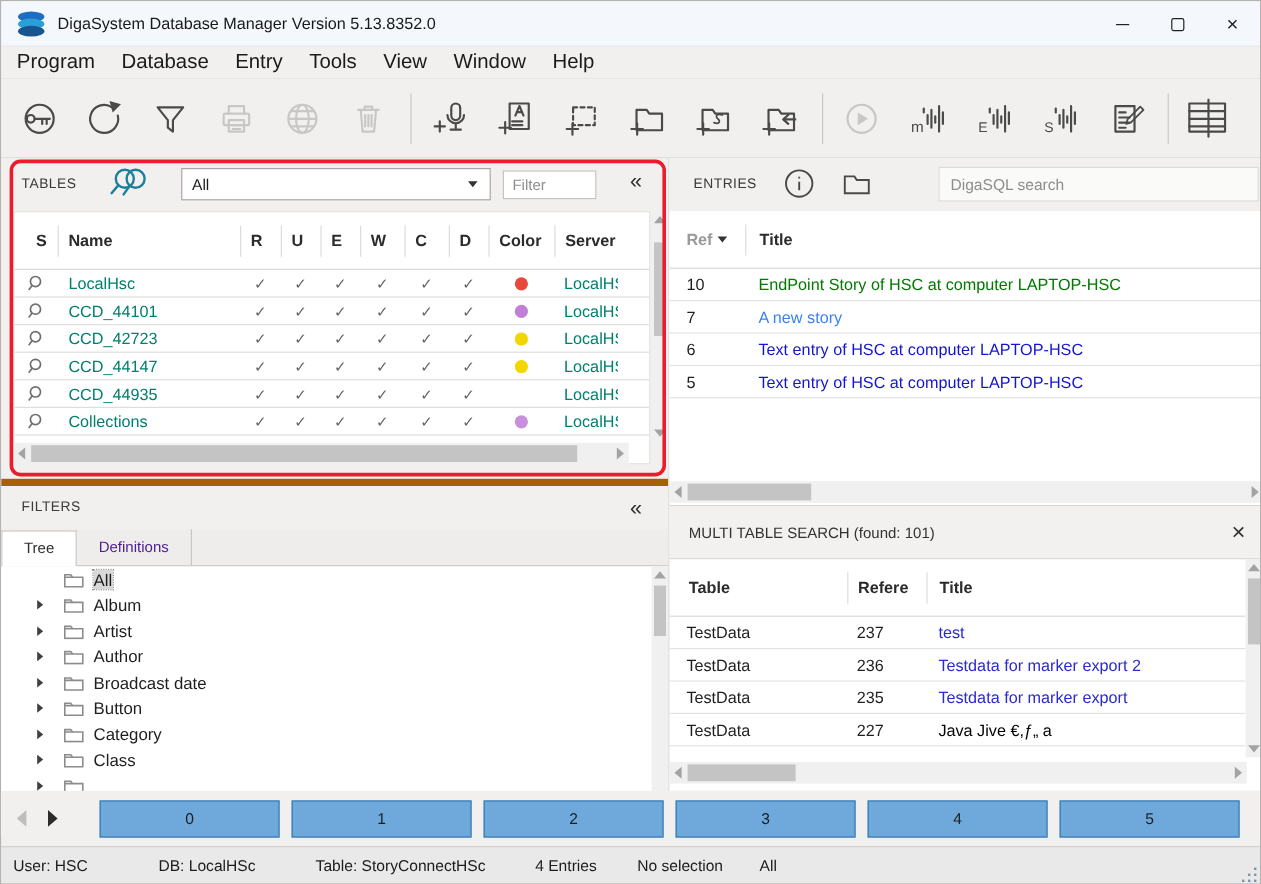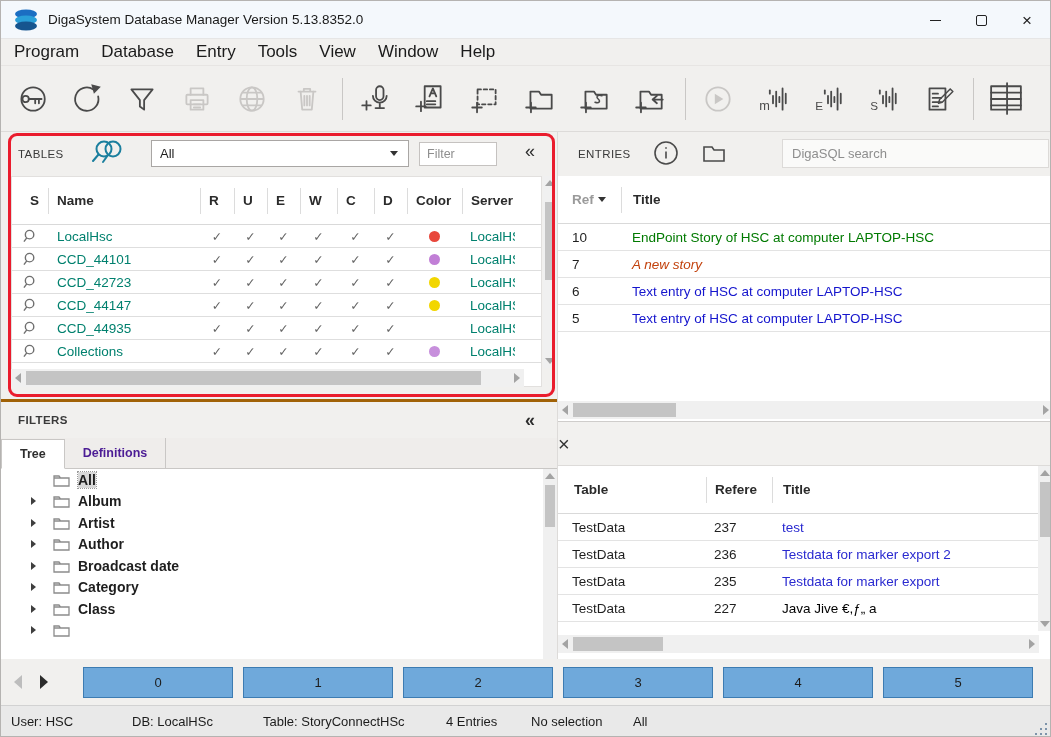--- a/index.html
+++ b/index.html
@@ -73,21 +73,21 @@
   .tri-downg { border-left:5px solid transparent; border-right:5px solid transparent; border-top:6px solid #a3a3a3; }
   .tri-leftg { border-top:5px solid transparent; border-bottom:5px solid transparent; border-right:6px solid #a3a3a3; }
   .tri-rightg{ border-top:5px solid transparent; border-bottom:5px solid transparent; border-left:6px solid #a3a3a3; }
   .tri-down  { border-left:4.5px solid transparent; border-right:4.5px solid transparent; border-top:5.5px solid #333; }
   .sb-arrow { position:absolute; display:flex; align-items:center; justify-content:center; }
 
   .tables-vsb { top:44px; right:0; height:192px; left:auto; }
   .tables-hsb { top:237px; left:10px; width:513px; }
 
   
-  .filters-panel { position:absolute; top:267px; left:0; right:0; height:297px; background:#f1f0ee; border-top:3px solid #a16207;font-weight:bold; }
+  .filters-panel { position:absolute; top:267px; left:0; right:0; height:297px; background:#f1f0ee; border-top:6px solid #a16207; }
   .filters-head { height:36px; display:flex; align-items:center; }
   .filters-head .panel-label { margin-left:17px; flex:1; }
   .filters-head .collapse { margin-right:22px; }
   .filter-tabs { height:31px; display:flex; align-items:flex-end; border-bottom:1px solid #c9c7c5; background:#efedeb; }
   .tab { height:30px; display:flex; align-items:center; justify-content:center; font-size:12.5px; color:#4c1d95; padding:0 18px; border-right:1px solid #c9c7c5; }
   .tab.active { background:#fff; color:#2e2e2e; border-top:1px solid #c9c7c5; border-left:1px solid #c9c7c5; border-bottom:1px solid #fff; margin-bottom:-1px; }
   .tree-area { position:absolute; top:67px; left:0; right:0; bottom:0; background:#fff; overflow:hidden; }
   .tree-scroll { top:0; bottom:0; right:0; }
   .tree-row { height:21.5px; display:flex; align-items:center; font-size:14px; color:#1e1e1e; }
   .tree-exp { width:10px; margin-left:30px; display:flex; }
@@ -531,20 +531,29 @@
           <span class="tree-label">Author</span>
         </div>
         <div class="tree-row">
           <span class="tree-exp">
               <span class="exp-tri"></span>
             </span>
           <span class="tree-folder"><svg viewBox="0 0 17 14">
                 <path d="M1 3 h5 l1.5 2 H16 v8 H1 z M1 5 h6.5"></path>
               </svg></span>
           <span class="tree-label">Broadcast date</span>
+        </div>
+        <div class="tree-row">
+          <span class="tree-exp">
+              <span class="exp-tri"></span>
+            </span>
+          <span class="tree-folder"><svg viewBox="0 0 17 14">
+                <path d="M1 3 h5 l1.5 2 H16 v8 H1 z M1 5 h6.5"></path>
+              </svg></span>
+          <span class="tree-label">Button</span>
         </div>
         <div class="tree-row">
           <span class="tree-exp">
               <span class="exp-tri"></span>
             </span>
           <span class="tree-folder"><svg viewBox="0 0 17 14">
                 <path d="M1 3 h5 l1.5 2 H16 v8 H1 z M1 5 h6.5"></path>
               </svg></span>
           <span class="tree-label">Category</span>
         </div>
@@ -607,21 +616,21 @@
             <span class="tri tri-down"></span>
           </div>
           <div class="en-title-h">Title</div>
         </div>
         <div class="en-row">
           <div class="en-ref">10</div>
           <div class="en-title" style="color: rgb(0, 122, 0);">EndPoint Story of HSC at computer LAPTOP-HSC</div>
         </div>
         <div class="en-row">
           <div class="en-ref">7</div>
-          <div class="en-title" style="color: #c2410c; font-style: italic;">A new story</div>
+          <div class="en-title" style="color: #3b82f6;">A new story</div>
         </div>
         <div class="en-row">
           <div class="en-ref">6</div>
           <div class="en-title" style="color: rgb(21, 21, 205);">Text entry of HSC at computer LAPTOP-HSC</div>
         </div>
         <div class="en-row">
           <div class="en-ref">5</div>
           <div class="en-title" style="color: rgb(21, 21, 205);">Text entry of HSC at computer LAPTOP-HSC</div>
         </div>
       </div>
@@ -632,20 +641,21 @@
           </div>
         <div class="sb-thumb-h" style="left:15px;width:103px;"></div>
         <div class="sb-arrow" style="right:0;top:0;bottom:0;width:14px;">
             <span class="tri tri-rightg"></span>
           </div>
       </div>
     </div>
 
     <div class="multi-panel">
       <div class="multi-head">
+        <span class="multi-title">MULTI TABLE SEARCH (found: 101)</span>
         <span class="multi-close">×</span>
       </div>
       <div class="mt-grid">
         <div class="mt-header">
           <div class="mt-col-table">Table</div>
           <div class="mt-col-ref">Refere</div>
           <div class="mt-col-title">Title</div>
         </div>
         <div class="mt-row">
           <div class="mt-cell-table">TestData</div>

